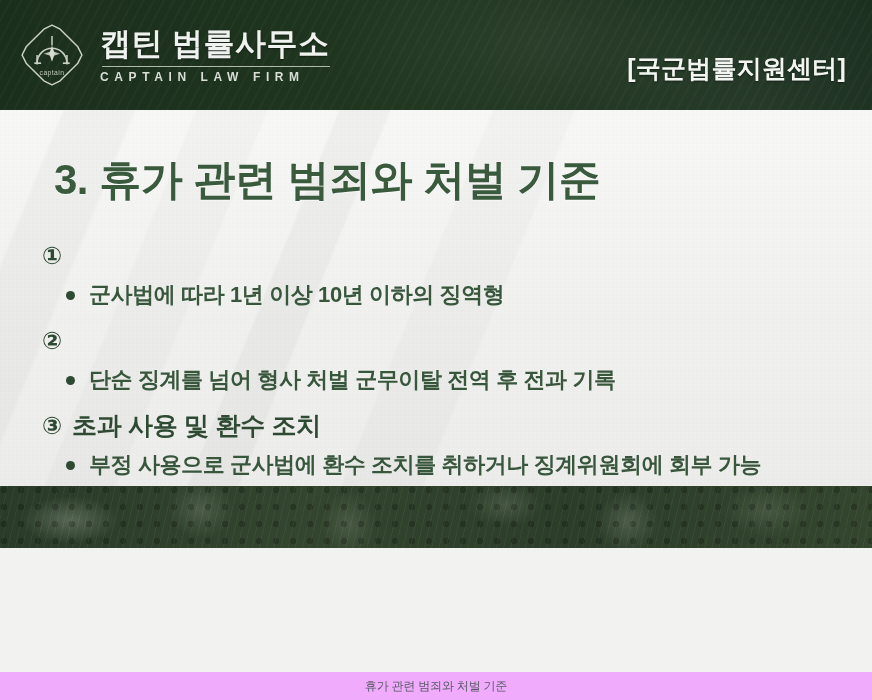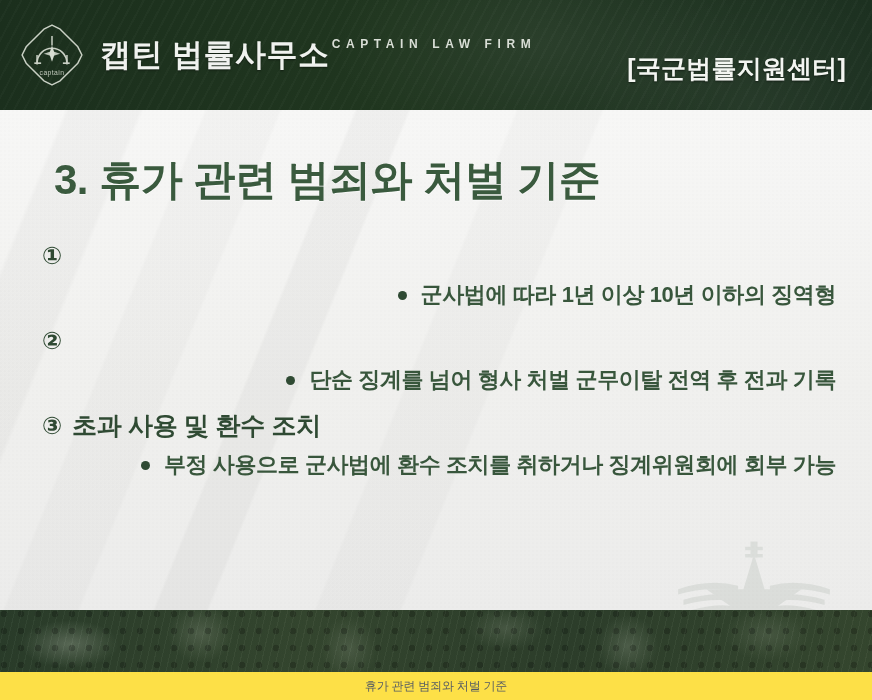--- a/index.html
+++ b/index.html
@@ -59,21 +59,21 @@
   }
   .brand-mark {
     width: 68px;
     height: 68px;
     flex: 0 0 68px;
     display: block;
     opacity: .92;
   }
   .brand-text {
     display: flex;
-    flex-direction: row;
+    flex-direction: column;
     justify-content: center;
   }
   .brand-ko {
     color: #f0f2ef;
     font-size: 31px;
     font-weight: 700;
     letter-spacing: 0.5px;
     line-height: 1.1;
     white-space: nowrap;
     text-shadow: 0 1px 2px rgba(0,0,0,.45);
@@ -98,21 +98,21 @@
     font-weight: 700;
     letter-spacing: 0.2px;
     white-space: nowrap;
     text-shadow: 0 1px 2px rgba(0,0,0,.45);
     margin-top: 27px;
   }
 
   
   .body-area {
     position: relative;
-    height: 500px;
+    height: 376px;
     background:
       linear-gradient(112deg,
         rgba(0,0,0,0.000) 0%,
         rgba(0,0,0,0.000) 6%,
         rgba(0,0,0,0.028) 6.4%,
         rgba(0,0,0,0.028) 13%,
         rgba(0,0,0,0.000) 13.4%,
         rgba(0,0,0,0.000) 19%,
         rgba(0,0,0,0.020) 19.3%,
         rgba(0,0,0,0.020) 26%,
@@ -196,21 +196,20 @@
     display: flex;
     align-items: flex-start;
     gap: 14px;
     margin: 9px 0 0 24px;
     color: #38563c;
     font-size: 22px;
     font-weight: 700;
     letter-spacing: -0.4px;
     line-height: 1.32;
     max-width: 770px;
-    justify-content: flex-end;
   }
   .dot {
     flex: 0 0 auto;
     width: 9px;
     height: 9px;
     margin-top: 11px;
     border-radius: 50%;
     background: #2f4a33;
   }
 
@@ -244,21 +243,21 @@
     background:
       repeating-linear-gradient(103deg, rgba(255,255,255,0.035) 0 1px, rgba(0,0,0,0.03) 1px 7px);
   }
 
   
   .caption {
     height: 28px;
     display: flex;
     align-items: center;
     justify-content: center;
-    background: #fde047;
+    background: #f0abfc;
     color: #555b63;
     font-size: 12px;
     letter-spacing: -0.2px;
   }
 </style>
 </head>
 <body>
 
 <div class="slide-wrap">
 

